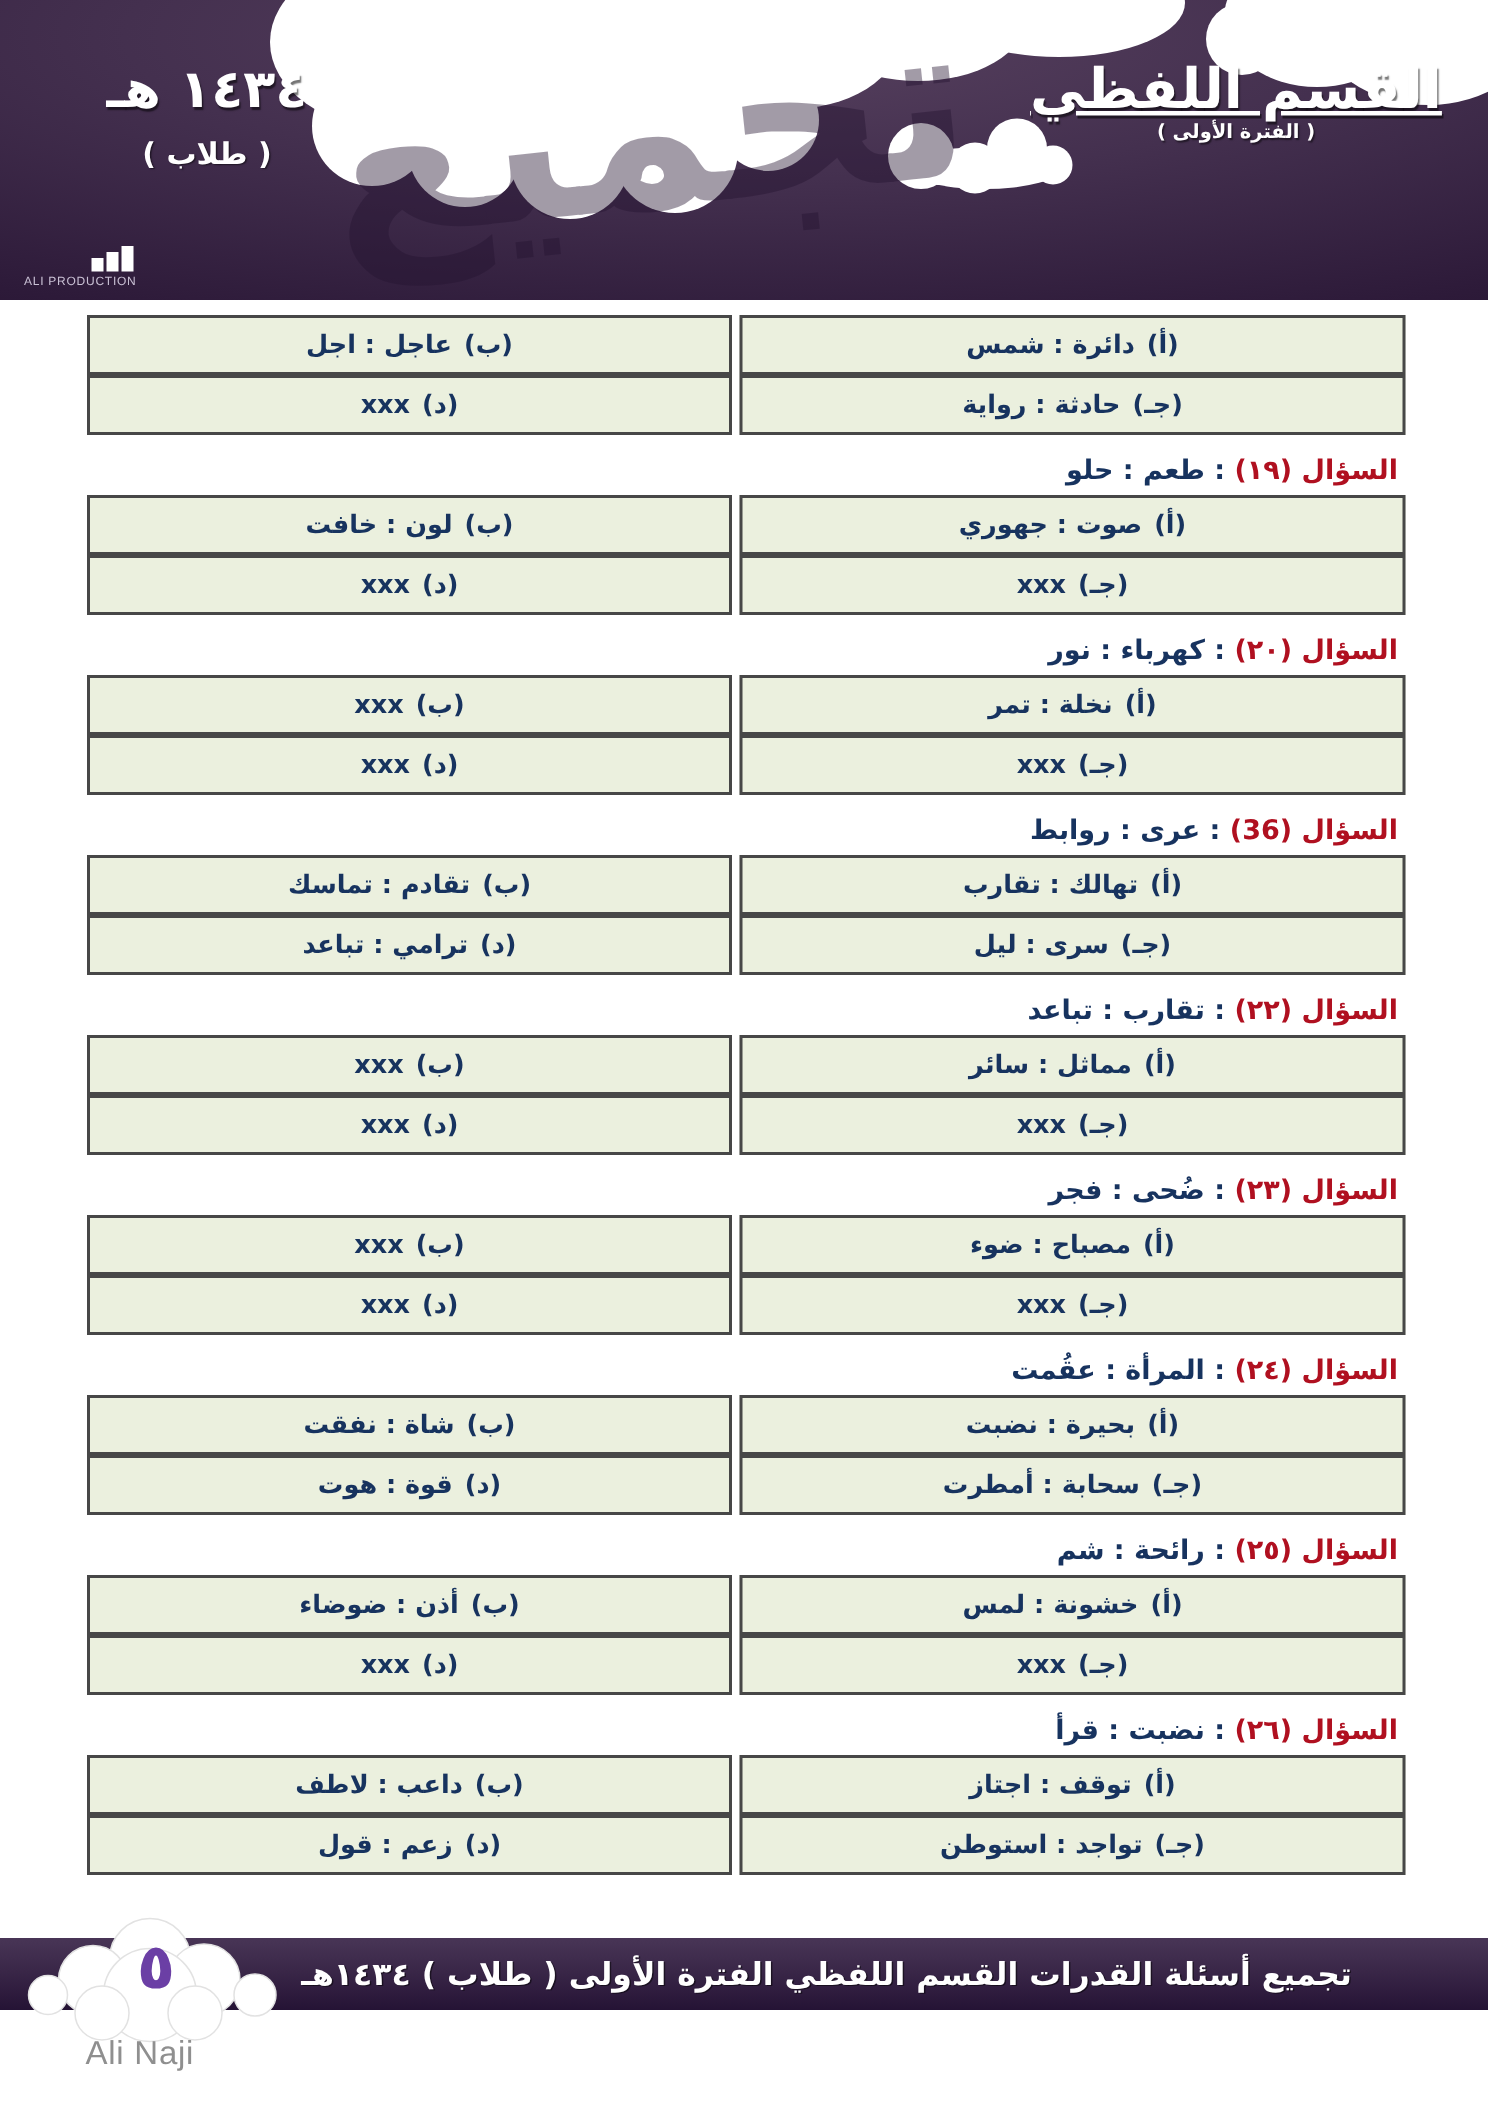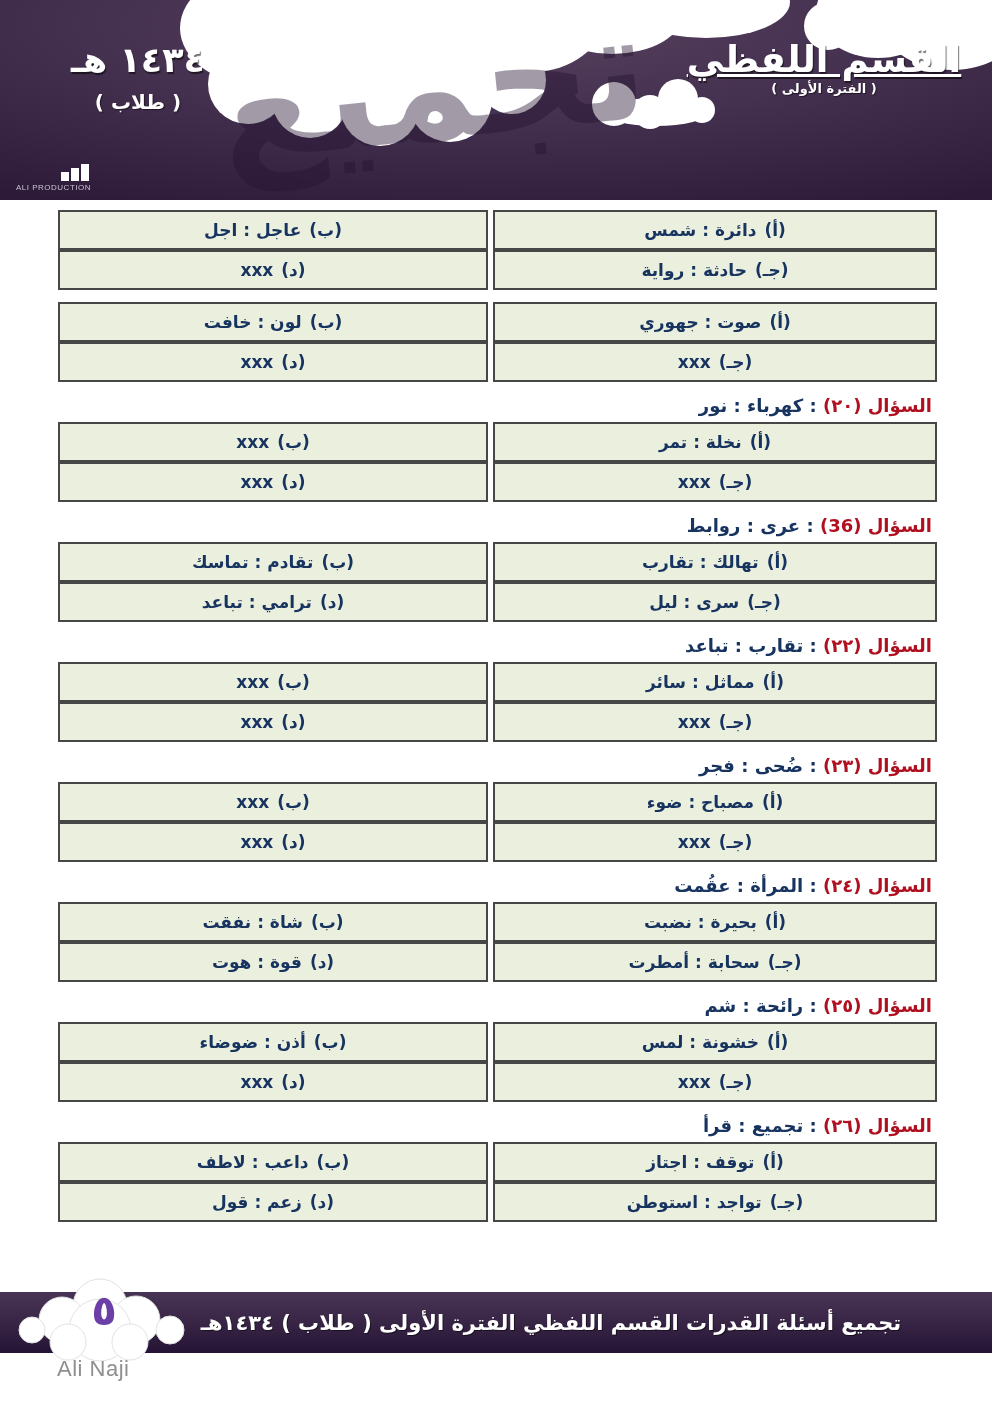--- a/index.html
+++ b/index.html
@@ -47,21 +47,21 @@
     box-sizing:border-box; height:40px;
     display:flex; align-items:center; justify-content:center; gap:8px;
     background:#ebf0de; border:2px solid #474747;
     font-weight:bold; font-size:17px; color:#17335f;
   }
   .q-cell.right { width:444px; }
   .q-cell.left  { width:430px; }
 
   
   .ftr-bar {
-    position:absolute; z-index:3; top:1292px; left:0; width:992px; height:61px;
+    position:absolute; z-index:3; top:1292px; left:0; width:992px; height:48px;
     background:linear-gradient(180deg, #483556 0%, #3a2748 45%, #251335 100%);
     display:flex; align-items:center; justify-content:center;
     padding-left:110px; box-sizing:border-box;
     color:#fff; font-weight:bold; font-size:21px; text-shadow:1px 1px 0 rgba(0,0,0,.5);
   }
   .ftr-cloud { position:absolute; z-index:4; top:1278px; left:8px; width:192px; height:92px; }
   .ftr-cloud svg { position:absolute; top:0; left:0; }
   .ftr-page-num {
     position:absolute; top:8px; left:0; right:0; text-align:center;
     font-size:42px; font-weight:bold; color:#6b3fa5;
@@ -144,20 +144,24 @@
             <span>حادثة : رواية</span>
           </div>
           <div class="q-cell left">
             <span>(د)</span>
             <span>xxx</span>
           </div>
         </div>
       </div>
     </section>
         <section class="question">
+      <h2 class="q-title">
+        <span class="q-num">السؤال (١٩)</span>
+        <span class="q-pair">: طعم : حلو</span>
+      </h2>
       <div class="q-rows">
         <div class="q-row">
           <div class="q-cell right">
             <span>(أ)</span>
             <span>صوت : جهوري</span>
           </div>
           <div class="q-cell left">
             <span>(ب)</span>
             <span>لون : خافت</span>
           </div>
@@ -338,21 +342,21 @@
           <div class="q-cell left">
             <span>(د)</span>
             <span>xxx</span>
           </div>
         </div>
       </div>
     </section>
         <section class="question">
       <h2 class="q-title">
         <span class="q-num">السؤال (٢٦)</span>
-        <span class="q-pair">: تجميع : قرأ</span>
+        <span class="q-pair">: نضبت : قرأ</span>
       </h2>
       <div class="q-rows">
         <div class="q-row">
           <div class="q-cell right">
             <span>(أ)</span>
             <span>توقف : اجتاز</span>
           </div>
           <div class="q-cell left">
             <span>(ب)</span>
             <span>داعب : لاطف</span>

